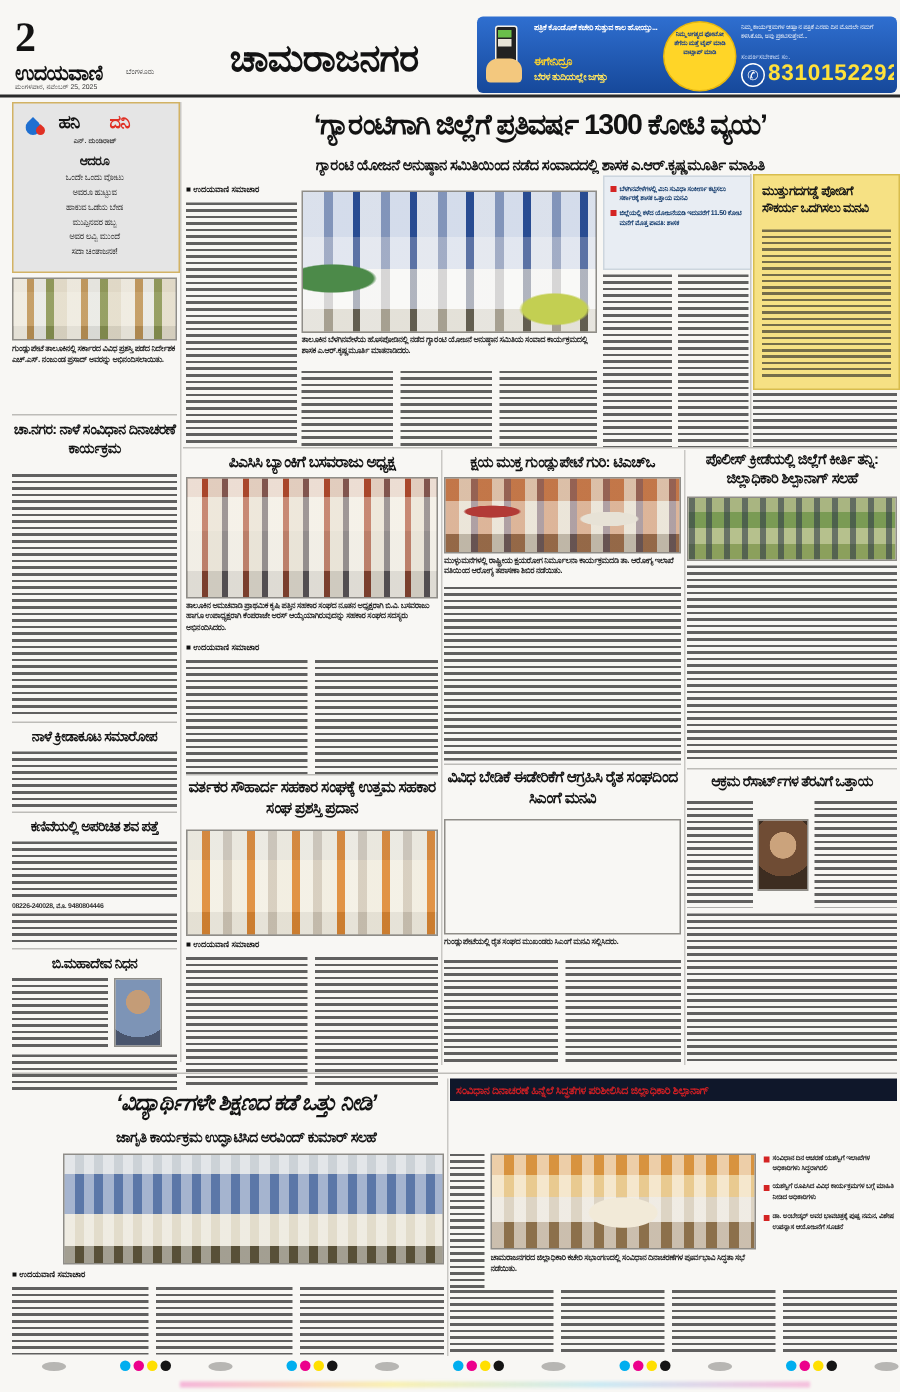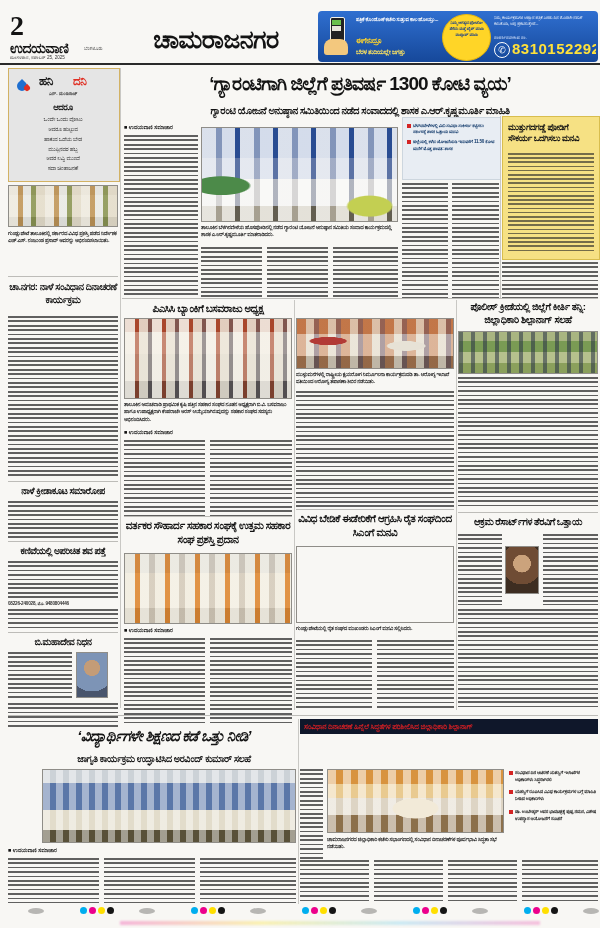--- a/index.html
+++ b/index.html
@@ -170,20 +170,21 @@
 
   <div class="abs rule-h" style="left:122px;top:298px;width:476px;"></div>
 
   <div class="abs hl nowrap center" style="left:124px;top:301px;width:168px;height:15px;font-size:10.4px;line-height:15px;">ಪಿಎಸಿಸಿ ಬ್ಯಾಂಕಿಗೆ ಬಸವರಾಜು ಅಧ್ಯಕ್ಷ</div>
   <div class="abs photo ph-pacs" style="left:124px;top:318px;width:168px;height:81px;"></div>
   <div class="abs cap" style="left:124px;top:401px;width:168px;height:25px;">ತಾಲೂಕಿನ ಅಮಚವಾಡಿ ಪ್ರಾಥಮಿಕ ಕೃಷಿ ಪತ್ತಿನ ಸಹಕಾರ ಸಂಘದ ನೂತನ ಅಧ್ಯಕ್ಷರಾಗಿ ಬಿ.ವಿ. ಬಸವರಾಜು ಹಾಗೂ ಉಪಾಧ್ಯಕ್ಷರಾಗಿ ಕೆಂಪರಾಜೇ ಅರಸ್ ಆಯ್ಕೆಯಾಗಿರುವುದನ್ನು ಸಹಕಾರ ಸಂಘದ ಸದಸ್ಯರು ಅಭಿನಂದಿಸಿದರು.</div>
   <div class="abs byline nowrap" style="left:124px;top:429px;width:80px;height:8px;">■ ಉದಯವಾಣಿ ಸಮಾಚಾರ</div>
   <div class="abs gk" style="left:124px;top:440px;width:81px;height:76px;"></div>
   <div class="abs gk" style="left:210px;top:440px;width:82px;height:76px;"></div>
 
+  <div class="abs hl nowrap center" style="left:296px;top:301px;width:158px;height:15px;font-size:10px;line-height:15px;">ಕ್ಷಯ ಮುಕ್ತ ಗುಂಡ್ಲುಪೇಟೆ ಗುರಿ: ಟಿಎಚ್‌ಒ</div>
   <div class="abs photo ph-tb" style="left:296px;top:318px;width:158px;height:51px;"></div>
   <div class="abs cap" style="left:296px;top:371px;width:158px;height:17px;">ಮುಳ್ಳುಮನೆಗಳಲ್ಲಿ ರಾಷ್ಟ್ರೀಯ ಕ್ಷಯರೋಗ ನಿರ್ಮೂಲನಾ ಕಾರ್ಯಕ್ರಮದಡಿ ತಾ. ಆರೋಗ್ಯ ಇಲಾಖೆ ವತಿಯಿಂದ ಆರೋಗ್ಯ ತಪಾಸಣಾ ಶಿಬಿರ ನಡೆಯಿತು.</div>
   <div class="abs gk" style="left:296px;top:391px;width:158px;height:116px;"></div>
 
   <div class="abs hl center" style="left:458px;top:301px;width:140px;height:28px;font-size:9.8px;line-height:1.3;">ಪೊಲೀಸ್ ಕ್ರೀಡೆಯಲ್ಲಿ ಜಿಲ್ಲೆಗೆ ಕೀರ್ತಿ ತನ್ನಿ: ಜಿಲ್ಲಾಧಿಕಾರಿ ಶಿಲ್ಪಾನಾಗ್ ಸಲಹೆ</div>
   <div class="abs photo ph-police" style="left:458px;top:331px;width:140px;height:43px;"></div>
   <div class="abs gk" style="left:458px;top:377px;width:140px;height:132px;"></div>
 
   <div class="abs rule-h" style="left:124px;top:516px;width:168px;"></div>
   <div class="abs hl center" style="left:124px;top:519px;width:168px;height:31px;font-size:10.4px;line-height:1.3;">ವರ್ತಕರ ಸೌಹಾರ್ದ ಸಹಕಾರ ಸಂಘಕ್ಕೆ ಉತ್ತಮ ಸಹಕಾರ ಸಂಘ ಪ್ರಶಸ್ತಿ ಪ್ರದಾನ</div>

